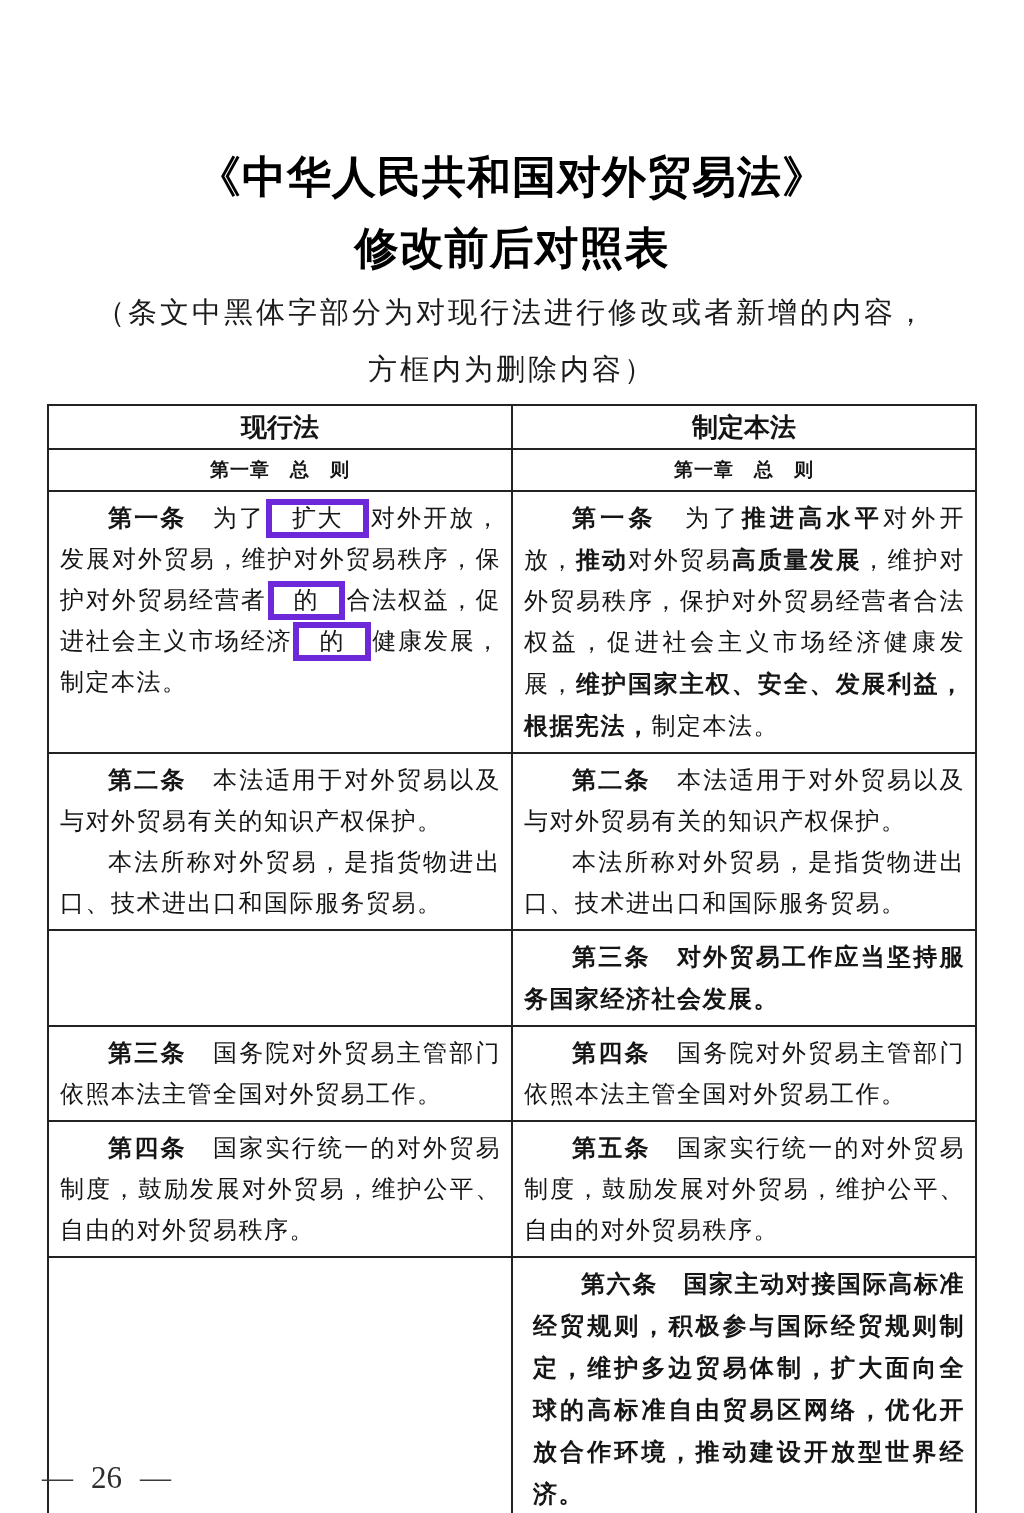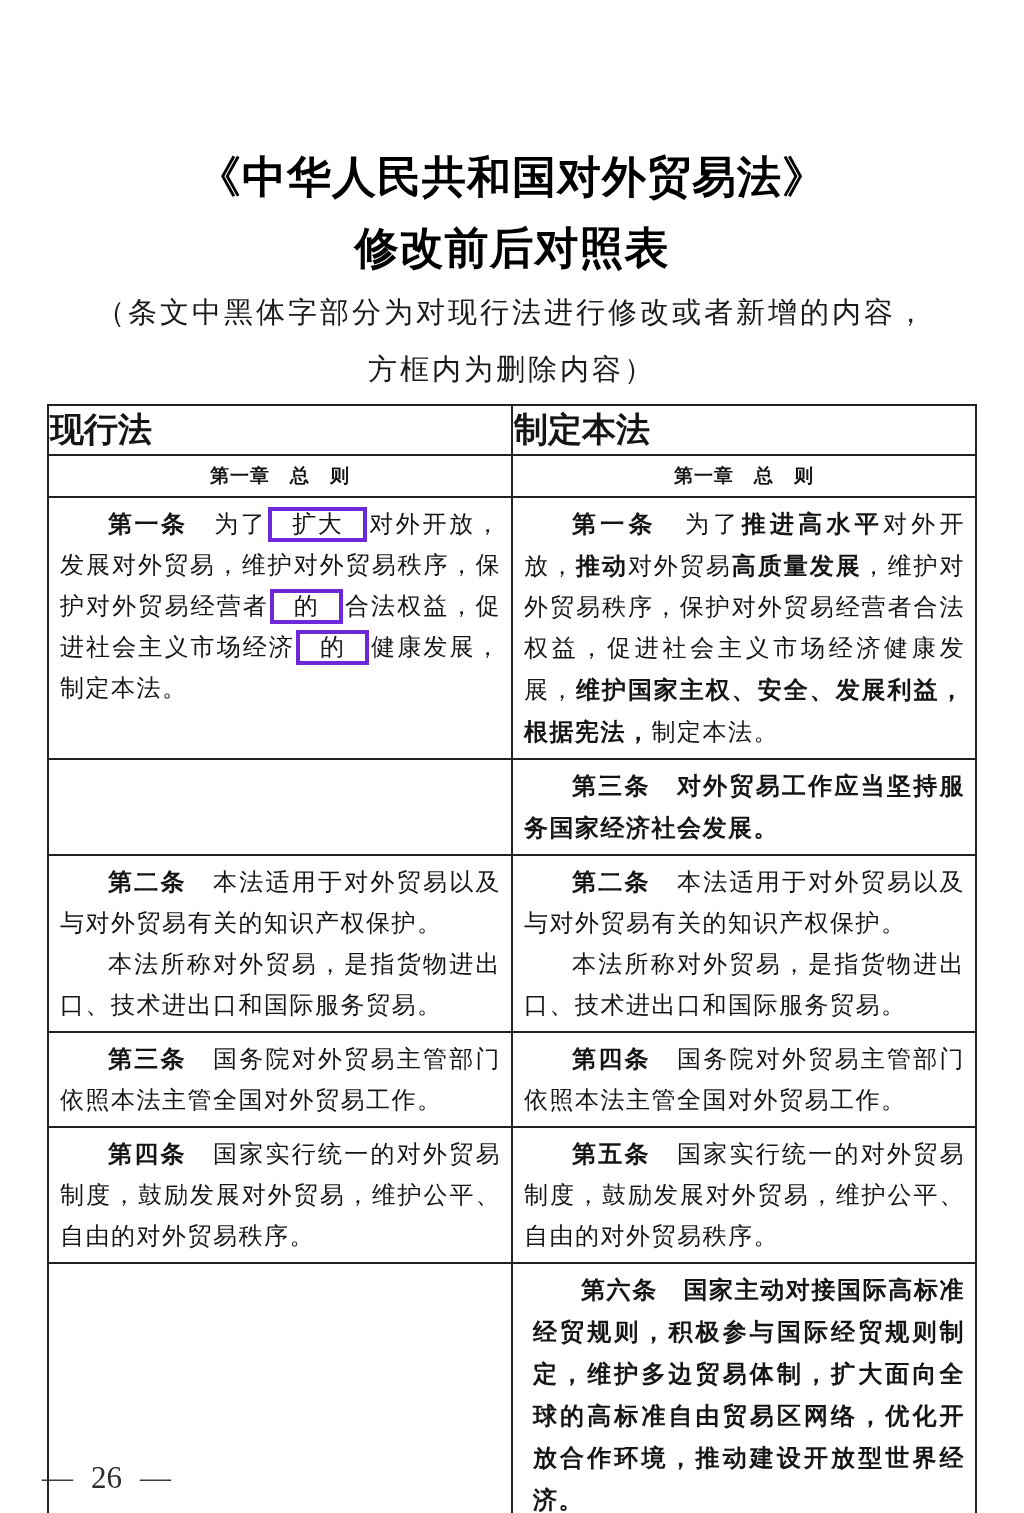--- a/index.html
+++ b/index.html
@@ -9,39 +9,39 @@
 
   .title{margin:0;text-align:center;font-weight:700;font-size:44px;line-height:71px;
          letter-spacing:1px;color:#000000;}
   .title.first{padding-top:142px;}
   .subtitle{margin:0;text-align:center;font-size:29px;line-height:57px;
             letter-spacing:3px;color:#1b1b1b;}
 
   table.cmp{width:930px;margin:6px auto 0 auto;border-collapse:collapse;table-layout:fixed;}
   table.cmp td{border:2px solid #222;vertical-align:top;}
 
-  tr.header-row td{height:40px;vertical-align:middle;
-      font-family:"Liberation Sans","DejaVu Sans",sans-serif;font-weight:700;font-size:34px;}
+  tr.header-row td{height:40px;text-align:center;vertical-align:middle;
+      font-family:"Liberation Sans","DejaVu Sans",sans-serif;font-weight:700;font-size:26px;}
   tr.chapter-row td{height:38px;text-align:center;vertical-align:middle;
       font-weight:700;font-size:19px;letter-spacing:1px;}
 
   tr.art-row td{padding:5px 10px 5px 11px;font-size:24px;line-height:41px;
       text-align:justify;text-justify:inter-character;}
   tr.art-row p{margin:0;text-indent:2em;word-break:break-all;letter-spacing:1.5px;}
 
   tr.row0 td{height:246px;}
   tr.row1 td{height:162px;}
   tr.row2 td{height:80px;}
   tr.row3 td{height:79px;}
   tr.row4 td{height:114px;margin-top:26px;}
   tr.row5 td{height:197px;padding-left:20px;}
 
   .seg-n{}
   .seg-b{font-family:"Liberation Sans","DejaVu Sans",sans-serif;font-weight:700;}
-  .seg-x{display:inline-block;border:4px solid #6d28d9;padding:0 20px;line-height:1.12;
+  .seg-x{display:inline-block;border:6px solid #6d28d9;padding:0 20px;line-height:1.12;
          text-indent:0;margin:0 1px;}
 
   .page-num{position:absolute;left:42px;top:1460px;display:flex;align-items:center;
             gap:18px;font-size:31px;color:#2e2e2e;letter-spacing:0;}
   .page-num .dash{color:#3a3a3a;}
 </style>
 </head>
 <body>
 
 <div class="page">
@@ -63,34 +63,34 @@
         <td>第一章　总　则</td>
       </tr>
     <tr class="art-row row0">
           <td>
             <p><span class="seg-b">第一条</span><span class="seg-n">　为了</span><span class="seg-x">扩大</span><span class="seg-n">对外开放，发展对外贸易，维护对外贸易秩序，保护对外贸易经营者</span><span class="seg-x">的</span><span class="seg-n">合法权益，促进社会主义市场经济</span><span class="seg-x">的</span><span class="seg-n">健康发展，制定本法。</span></p>
           </td>
           <td>
             <p><span class="seg-b">第一条</span><span class="seg-n">　为了</span><span class="seg-b">推进高水平</span><span class="seg-n">对外开放，</span><span class="seg-b">推动</span><span class="seg-n">对外贸易</span><span class="seg-b">高质量发展</span><span class="seg-n">，维护对外贸易秩序，保护对外贸易经营者合法权益，促进社会主义市场经济健康发展，</span><span class="seg-b">维护国家主权、安全、发展利益，根据宪法，</span><span class="seg-n">制定本法。</span></p>
           </td>
         </tr>
-        <tr class="art-row row2">
-          <td></td>
-          <td>
-            <p><span class="seg-b">第三条　对外贸易工作应当坚持服务国家经济社会发展。</span></p>
-          </td>
-        </tr>
         <tr class="art-row row1">
           <td>
             <p><span class="seg-b">第二条</span><span class="seg-n">　本法适用于对外贸易以及与对外贸易有关的知识产权保护。</span></p>
             <p><span class="seg-n">本法所称对外贸易，是指货物进出口、技术进出口和国际服务贸易。</span></p>
           </td>
           <td>
             <p><span class="seg-b">第二条</span><span class="seg-n">　本法适用于对外贸易以及与对外贸易有关的知识产权保护。</span></p>
             <p><span class="seg-n">本法所称对外贸易，是指货物进出口、技术进出口和国际服务贸易。</span></p>
+          </td>
+        </tr>
+        <tr class="art-row row2">
+          <td></td>
+          <td>
+            <p><span class="seg-b">第三条　对外贸易工作应当坚持服务国家经济社会发展。</span></p>
           </td>
         </tr>
         <tr class="art-row row3">
           <td>
             <p><span class="seg-b">第三条</span><span class="seg-n">　国务院对外贸易主管部门依照本法主管全国对外贸易工作。</span></p>
           </td>
           <td>
             <p><span class="seg-b">第四条</span><span class="seg-n">　国务院对外贸易主管部门依照本法主管全国对外贸易工作。</span></p>
           </td>
         </tr>

